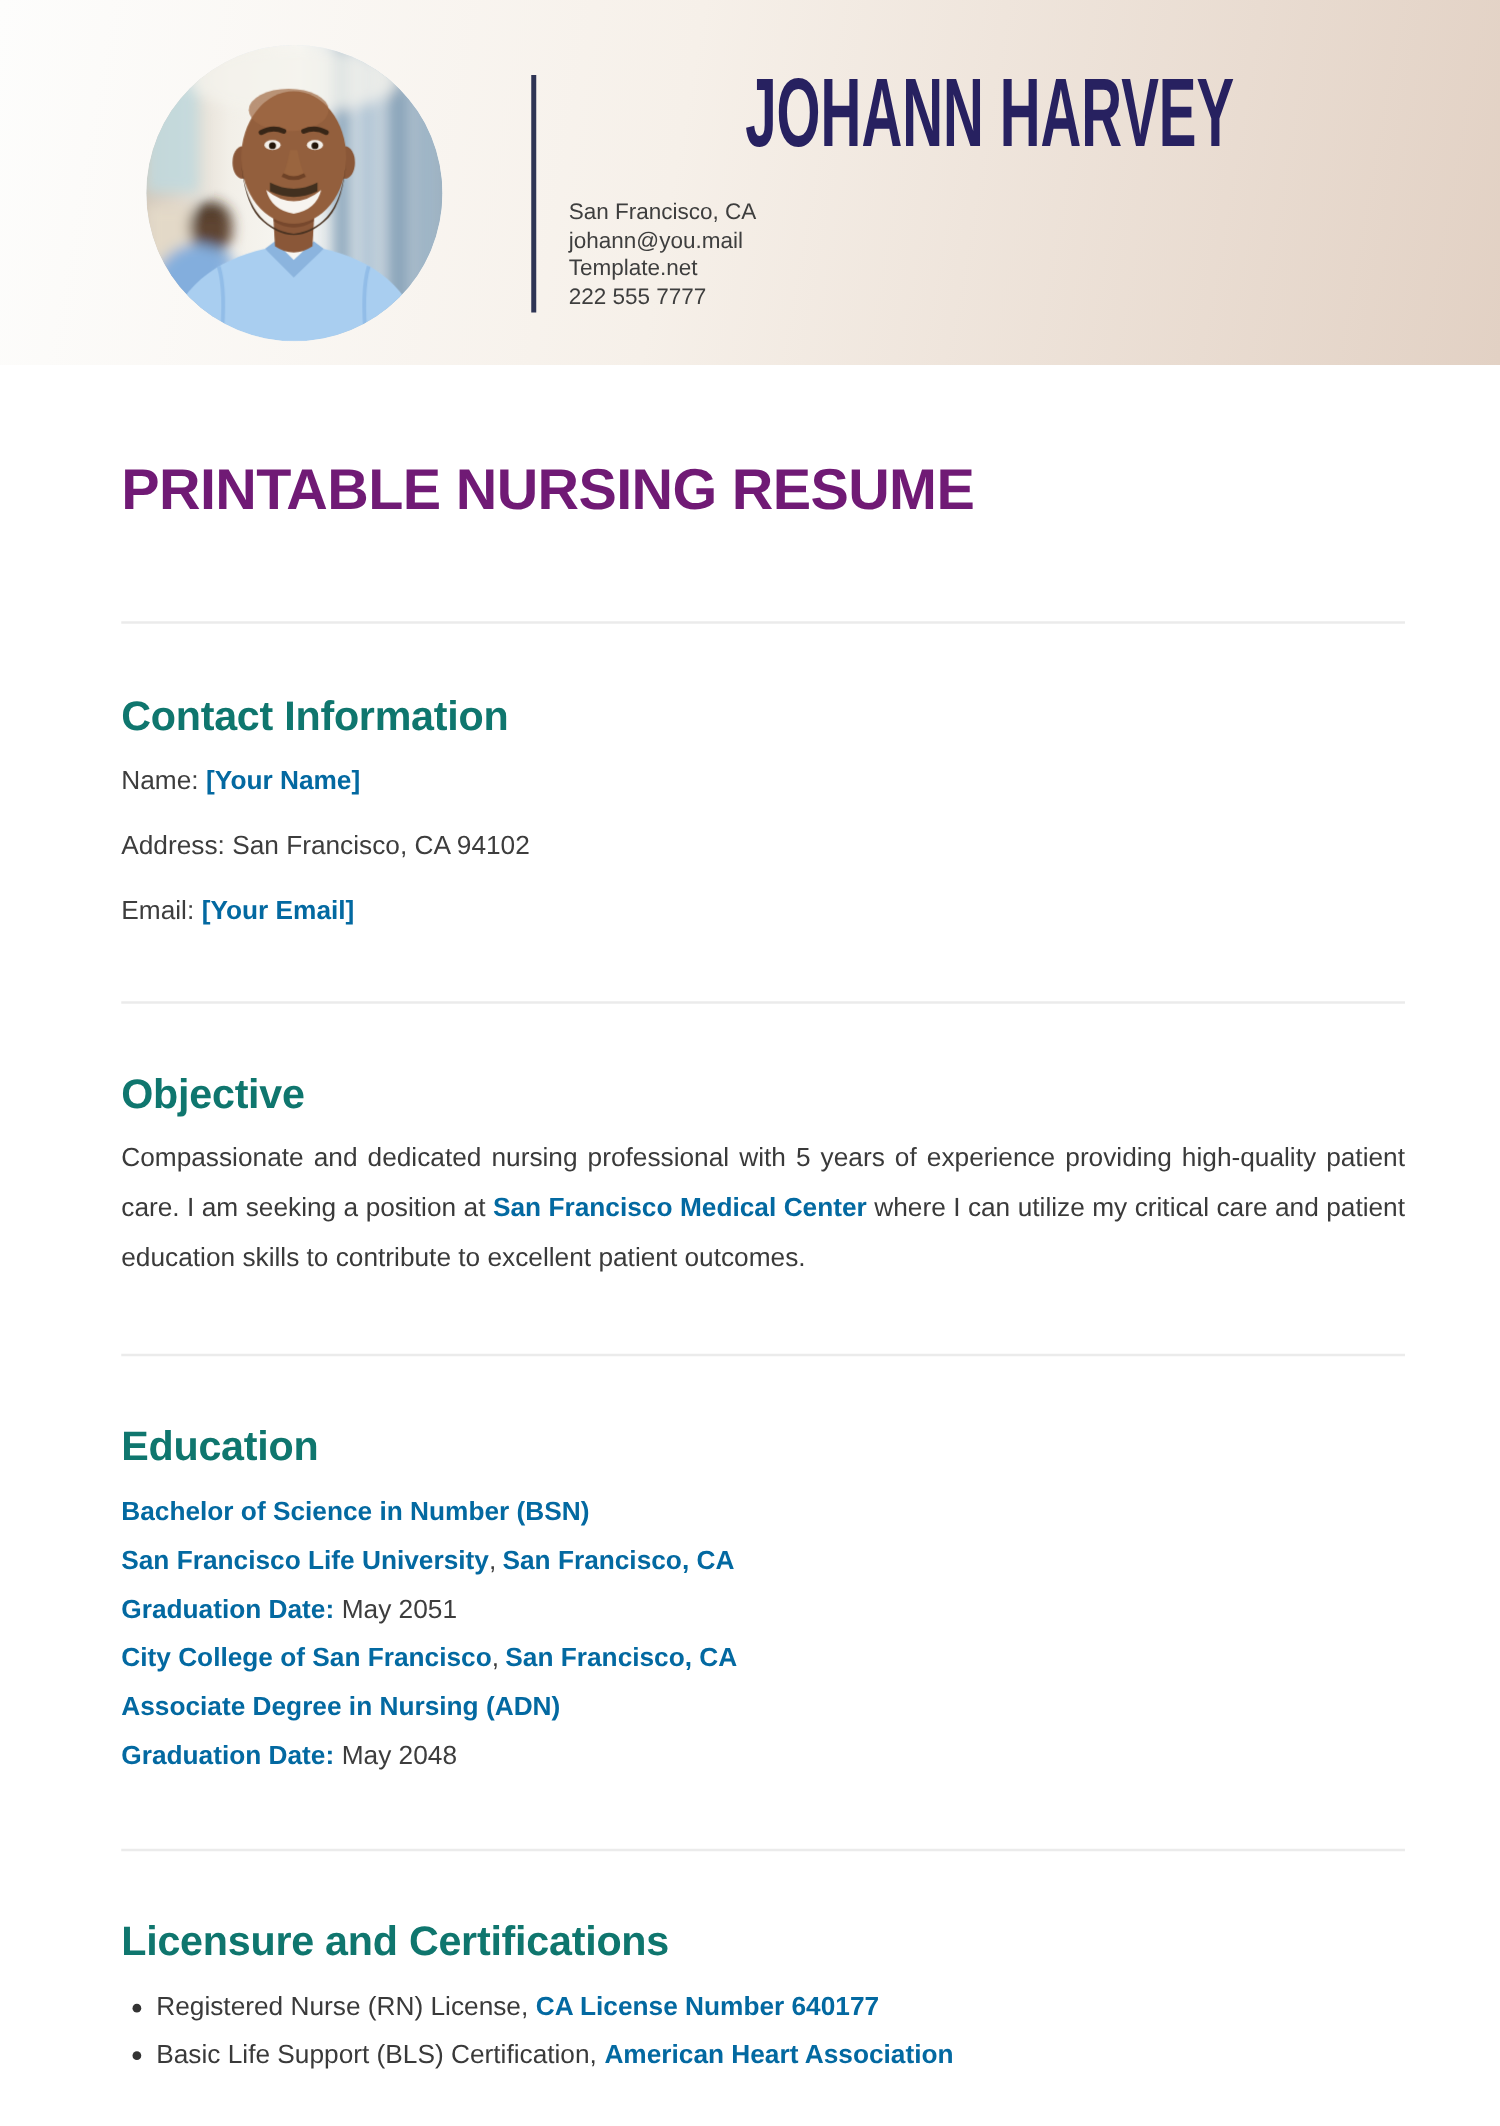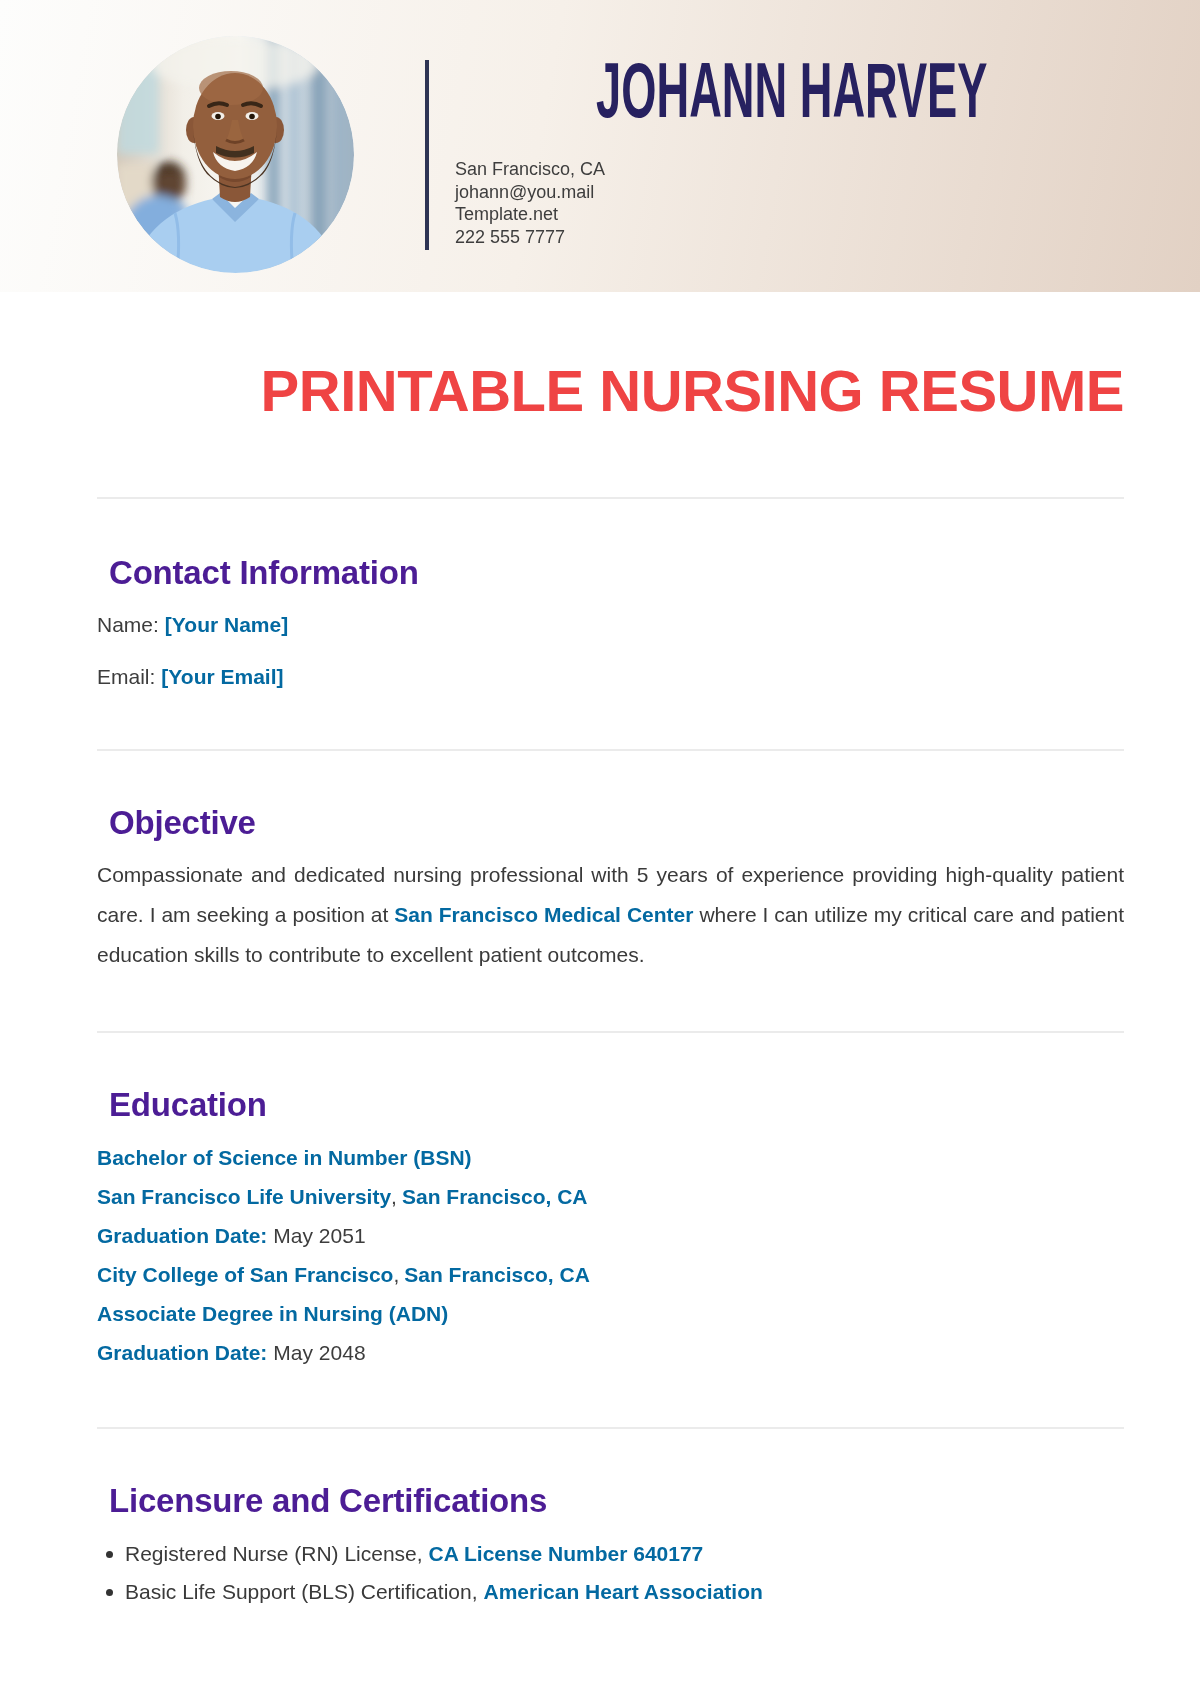--- a/index.html
+++ b/index.html
@@ -31,31 +31,31 @@
   }
   .name {
     margin-top: 50px; font-size: 78px; line-height: 80px; font-weight: 700;
     color: #272160; white-space: nowrap; letter-spacing: 0;
     transform: scaleX(0.58); transform-origin: 50% 50%;
   }
   .contact-block { margin-top: 28px; font-size: 18px; line-height: 22.5px; color: #3e3e3e; }
   
   .content { padding: 0 76px 0 97px; }
   .doc-title {
-    margin: 72px 0 0; text-align: right;
-    font-size: 58px; line-height: 54px; font-weight: 700; color: #ef4444;
+    margin: 72px 0 0; text-align: left;
+    font-size: 46px; line-height: 54px; font-weight: 700; color: #701a75;
     letter-spacing: -0.5px;
   }
   .hr { border: 0; border-top: 2px solid #ebebeb; margin: 0; }
   .hr-1 { margin-top: 79px; }
   .hr-2 { margin-top: 60px; }
   .hr-3 { margin-top: 56px; }
   .hr-4 { margin-top: 55px; }
   .section-heading {
-    margin: 52px 12px 0; font-size: 33px; line-height: 40px; font-weight: 700; color: #4c1d95;
+    margin: 52px 0 0; font-size: 33px; line-height: 40px; font-weight: 700; color: #0f766e;
     letter-spacing: -0.2px;
   }
   .section-heading.first { margin-top: 54px; }
   .c-line { margin: 28px 0 0; font-size: 21px; line-height: 24px; color: #3d3d3d; }
   .c-line.first { margin-top: 20px; }
   b, strong, .bold { font-weight: 700; color: #0369a1; }
   .lbl { margin-right: 6px; }
   .objective-text {
     margin: 12px 0 0; font-size: 21px; line-height: 40px;
     text-align: justify; color: #3a3a3a;
@@ -147,20 +147,21 @@
     </div>
   </div>
 </div>
 
 <div class="content">
   <h1 class="doc-title">PRINTABLE NURSING RESUME</h1>
   <hr class="hr hr-1">
 
   <h2 class="section-heading first">Contact Information</h2>
   <p class="c-line first"><span class="lbl">Name:</span><strong>[Your Name]</strong></p>
+  <p class="c-line">Address: San Francisco, CA 94102</p>
   <p class="c-line"><span class="lbl">Email:</span><strong>[Your Email]</strong></p>
   <hr class="hr hr-2">
 
   <h2 class="section-heading">Objective</h2>
   <p class="objective-text"><span>Compassionate and dedicated nursing professional with 5 years of experience providing high-quality patient care. I am seeking a position at </span><strong>San Francisco Medical Center</strong><span> where I can utilize my critical care and patient education skills to contribute to excellent patient outcomes.</span></p>
   <hr class="hr hr-3">
 
   <h2 class="section-heading">Education</h2>
   <div class="edu-block">
     <p class="edu-line"><strong>Bachelor of Science in Number (BSN)</strong></p>

